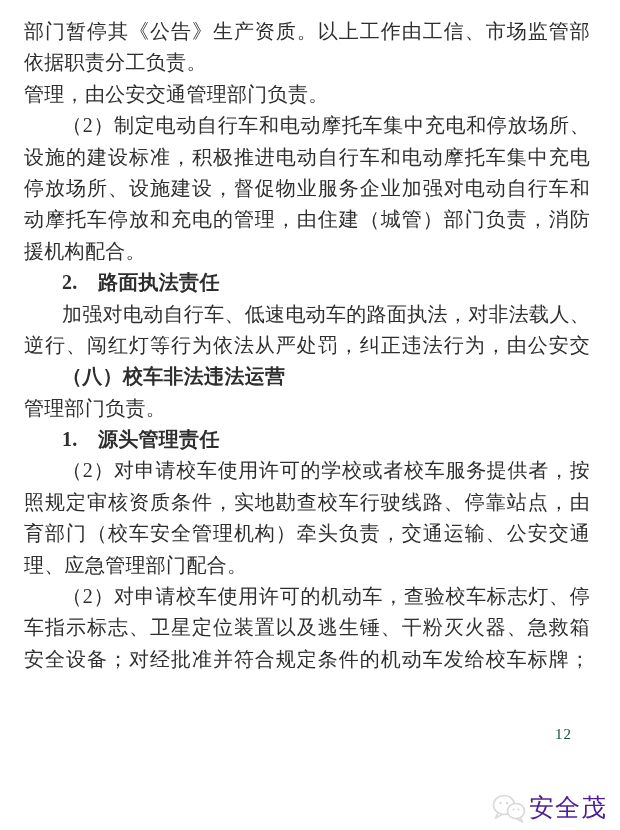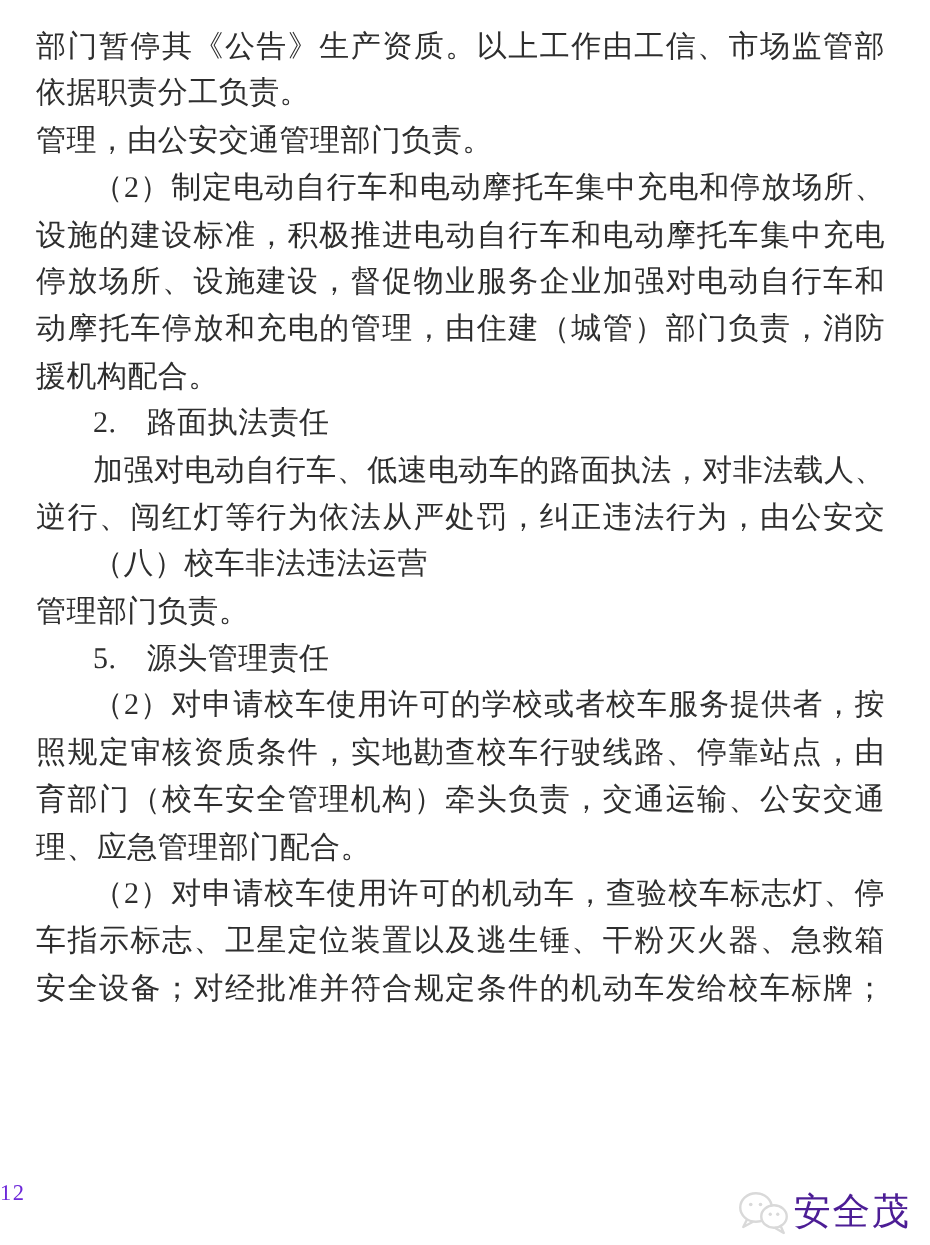--- a/index.html
+++ b/index.html
@@ -32,30 +32,30 @@
   }
   .line.fill {
     text-align: justify;
     text-align-last: justify;
     text-justify: inter-character;
   }
   .line.indent {
     padding-left: 38px;
   }
   .line.bold {
-    font-weight: 400;
+    font-weight: 700;
   }
   .page-number {
     position: absolute;
     left: 0;
-    top: 788px;
+    top: 726px;
     width: 572px;
-    text-align: left;
+    text-align: right;
     font-size: 15px;
-    color: #6d28d9;
+    color: #14532d;
     letter-spacing: 1px;
   }
   .watermark {
     position: absolute;
     right: 13px;
     bottom: 6px;
     display: flex;
     align-items: center;
     gap: 3px;
   }
@@ -81,21 +81,21 @@
       <div class="line indent fill">（2）制定电动自行车和电动摩托车集中充电和停放场所、</div>
       <div class="line fill">设施的建设标准，积极推进电动自行车和电动摩托车集中充电和</div>
       <div class="line fill">停放场所、设施建设，督促物业服务企业加强对电动自行车和电</div>
       <div class="line fill">动摩托车停放和充电的管理，由住建（城管）部门负责，消防救</div>
       <div class="line">援机构配合。</div>
       <div class="line indent bold">2. 路面执法责任</div>
       <div class="line indent fill">加强对电动自行车、低速电动车的路面执法，对非法载人、</div>
       <div class="line fill">逆行、闯红灯等行为依法从严处罚，纠正违法行为，由公安交通</div>
       <div class="line indent bold">（八）校车非法违法运营</div>
       <div class="line">管理部门负责。</div>
-      <div class="line indent bold">5. 源头管理责任</div>
+      <div class="line indent bold">1. 源头管理责任</div>
       <div class="line indent fill">（2）对申请校车使用许可的学校或者校车服务提供者，按</div>
       <div class="line fill">照规定审核资质条件，实地勘查校车行驶线路、停靠站点，由教</div>
       <div class="line fill">育部门（校车安全管理机构）牵头负责，交通运输、公安交通管</div>
       <div class="line">理、应急管理部门配合。</div>
       <div class="line indent fill">（2）对申请校车使用许可的机动车，查验校车标志灯、停</div>
       <div class="line fill">车指示标志、卫星定位装置以及逃生锤、干粉灭火器、急救箱等</div>
       <div class="line fill">安全设备；对经批准并符合规定条件的机动车发给校车标牌；对</div>
     </div>
 
   <div class="page-number">12</div>

